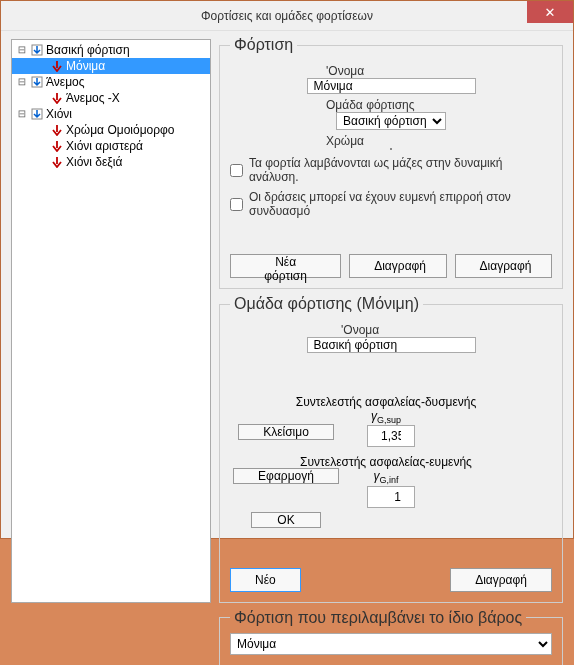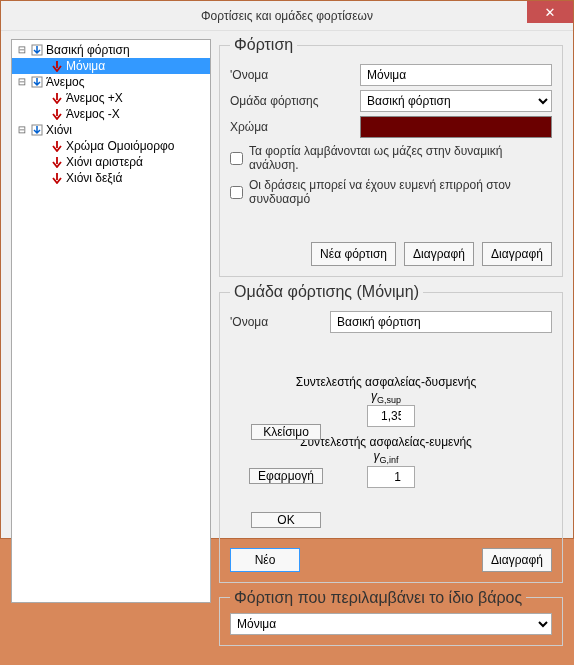--- a/index.html
+++ b/index.html
@@ -11,29 +11,29 @@
   .close-btn { position:absolute; right:0; top:0; width:46px; height:22px; background:#c75050; color:#fff; display:flex; align-items:center; justify-content:center; font-size:13px; cursor:pointer; }
   .body { position:absolute; top:30px; left:0; right:0; bottom:0; padding:8px 10px 10px 10px; }
   .tree { position:absolute; left:10px; top:8px; width:200px; height:564px; background:#fff; border:1px solid #aaa; font-size:12px; padding:2px 0; overflow:auto; }
   .tree-row { display:flex; align-items:center; height:16px; line-height:16px; white-space:nowrap; padding:0; }
   .tree-row.selected { background:#3399ff; color:#fff; }
   .exp { width:12px; display:inline-flex; align-items:center; justify-content:center; font-size:10px; color:#666; cursor:pointer; }
   .icon { width:14px; height:14px; display:inline-flex; align-items:center; justify-content:center; margin:0 2px; }
   .rightpane { position:absolute; left:218px; top:5px; right:10px; bottom:60px; }
   fieldset { border:1px solid #ccc; margin:0 0 6px 0; padding:6px 10px 10px 10px; position:relative; }
   legend { font-size:16px; color:#333; padding:0 4px; }
-  .row { display:flex; align-items:center; margin:4px 0; }
+  .row { display:flex; align-items:center; margin:4px 0;flex-direction:column; }
   .label { width:130px; font-size:12px; color:#333; }
   .tinput { flex:1; height:22px; border:1px solid #aaa; background:#fff; font-size:12px; padding:0 6px; }
   .sel { flex:1; height:22px; border:1px solid #aaa; background:#fff; font-size:12px; padding:0 2px; }
   .color-swatch { flex:1; height:22px; border:1px solid #888; background:#6b0000; }
   .chk-row { display:flex; align-items:center; margin:6px 0; font-size:12px; color:#333; }
   .chk-row input { margin:0 6px 0 0; }
   .btn-row { display:flex; gap:8px; margin-top:36px; justify-content:flex-end; }
-  .btn { height:24px; min-width:70px; padding:0 8px; border:1px solid #999; background:#f8f8f8; font-size:12px; cursor:pointer; }
+  .btn { height:24px; min-width:70px; padding:0 24px; border:1px solid #999; background:#f8f8f8; font-size:12px; cursor:pointer; }
   .group-btn-row { display:flex; margin-top:60px; }
   .group-btn-row .btn:first-child { margin-right:auto; }
   .coeff-row { display:flex; align-items:center; justify-content:flex-start; margin:8px 0; font-size:12px;flex-direction:column; }
   .coeff-row .clab { margin-right:10px; }
   .gamma { font-style:italic; font-family: "Times New Roman", serif; margin-right:10px; }
   .gamma sub { font-size:9px; font-style:normal; }
   .numin { width:48px; height:22px; border:1px solid #aaa; text-align:right; padding:0 13px; font-size:12px; }
   .selfweight { margin-top:2px; }
   .bottombar { position:absolute; left:10px; right:12px; bottom:10px; height:34px; display:flex; align-items:center; justify-content:flex-end; gap:28px;flex-direction:column; }
   .indent1 { padding-left:4px; }
@@ -81,28 +81,20 @@
             </svg>
         </span>
         <span>Άνεμος</span>
       </div>
       <div class="tree-row indent3">
         <span class="icon">
           <svg width="12" height="12">
               <path d="M6 1 L6 8 M2 6 L6 11 L10 6" stroke="#c00000" stroke-width="1.8" fill="none"></path>
             </svg>
         </span>
-        <span>Άνεμος +Χ</span>
-      </div>
-      <div class="tree-row indent3">
-        <span class="icon">
-          <svg width="12" height="12">
-              <path d="M6 1 L6 8 M2 6 L6 11 L10 6" stroke="#c00000" stroke-width="1.8" fill="none"></path>
-            </svg>
-        </span>
         <span>Άνεμος -Χ</span>
       </div>
       <div class="tree-row indent1">
         <span class="exp">⊟</span>
         <span class="icon">
           <svg width="12" height="12">
               <rect x="1" y="1" width="10" height="10" fill="#fff" stroke="#888"></rect>
               <path d="M6 2 L6 8 M3 6 L6 9 L9 6" stroke="#0060d0" stroke-width="1.5" fill="none"></path>
             </svg>
         </span>

